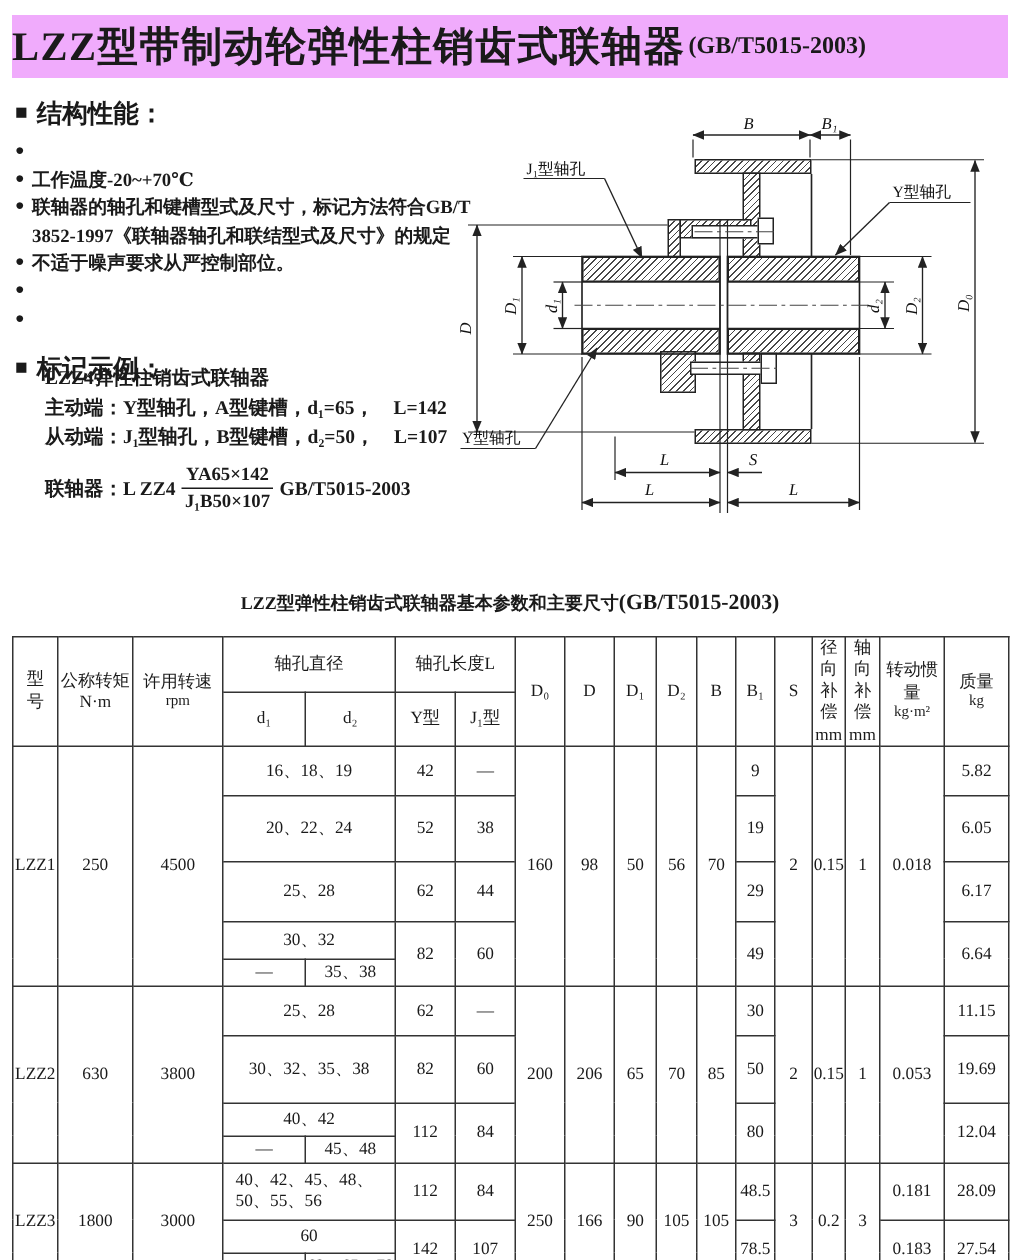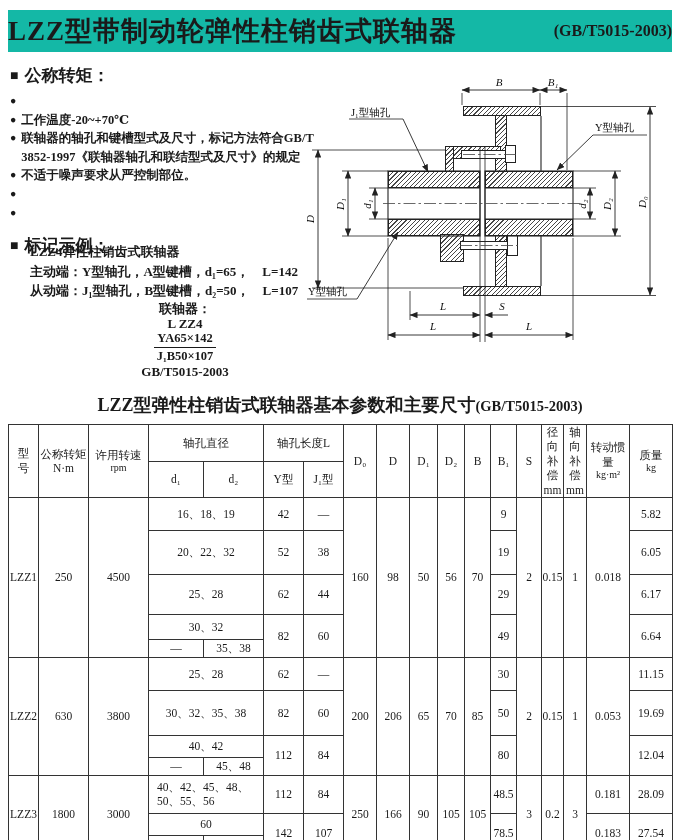--- a/index.html
+++ b/index.html
@@ -3,34 +3,34 @@
 <meta charset="utf-8">
 <style>
   html,body { margin:0; padding:0; background:#ffffff; }
   .page {
     position:relative; width:680px; height:840px; background:#fff;
     font-family:"Liberation Serif","DejaVu Serif",serif; color:#1a1a1a; overflow:hidden;
   }
   
   .title-bar {
     position:absolute; left:8px; top:10px; width:664px; height:42px;
-    background:#14b8a6; display:flex; align-items:center; justify-content:space-between;
+    background:#f0abfc; display:flex; align-items:center; justify-content:flex-start;
   }
   .title-main { font-size:27px; font-weight:bold; letter-spacing:1px; }
   .title-std  { font-size:16px; font-weight:bold; margin-left:2px; }
 
   
   .sec-heading { position:absolute; left:10px; font-size:17px; font-weight:bold; display:flex; align-items:center; }
   .sec-heading .sq { font-size:14px; margin-right:6px; }
   .bullets { position:absolute; left:10px; top:92px; width:326px; }
   .bullet { display:flex; font-size:12.5px; font-weight:bold; line-height:18.6px; }
   .bullet .dot { flex:0 0 auto; margin-right:5px; font-size:10.5px; }
   .marking { position:absolute; left:30px; top:242px; width:310px; font-size:13px; font-weight:bold; }
   .m-line { line-height:19.5px; }
-  .fline { display:flex; align-items:center; margin-top:0; line-height:15px;flex-direction:column; }
+  .fline { display:flex; align-items:center; margin-top:8px; line-height:15px; }
   .frac { display:inline-flex; flex-direction:column; text-align:center; font-size:12.5px; margin:0 4px; }
   .frac .num { border-bottom:1.3px solid #1a1a1a; padding:0 3px 1px; }
   .frac .den { padding-top:1px; }
 
   
   .drawing { position:absolute; left:295px; top:58px; width:380px; height:312px; }
   .hatch {
     position:absolute; box-sizing:border-box; border:1px solid #222;
     background:repeating-linear-gradient(135deg,#fff 0px,#fff 2.4px,#474747 2.4px,#474747 3.2px);
   }
@@ -39,21 +39,21 @@
   .drawing svg text { font-family:"Liberation Serif","DejaVu Serif",serif; font-size:11px; fill:#111; font-weight:normal; }
   .drawing svg text.dt { font-style:italic; }
   .drawing svg text.cjk { font-size:10.5px; }
   .ol { stroke:#222; stroke-width:1.1; fill:none; }
   .xl { stroke:#222; stroke-width:0.8; fill:none; }
   .dl { stroke:#222; stroke-width:0.9; fill:none; }
   .cl { stroke:#444; stroke-width:0.8; fill:none; stroke-dasharray:12 3 2.5 3; }
 
   
   .tbl-title { position:absolute; left:0; top:393px; width:680px; text-align:center; font-weight:bold; }
-  .tbl-title .t1 { font-size:18px; }
+  .tbl-title .t1 { font-size:12px; }
   .tbl-title .t2 { font-size:14.5px; }
   table.spec { position:absolute; left:8px; top:424px; border-collapse:collapse; table-layout:fixed; }
   table.spec td {
     border:1px solid #333; text-align:center; vertical-align:middle;
     padding:0; font-size:11.5px; line-height:1.25; overflow:hidden;
   }
   .vert { display:inline-block; width:13px; line-height:1.3; }
   .sm { font-size:10px; }
   .hdr3 { font-size:10px; line-height:1.15; }
   .dleft { text-align:left !important; padding-left:8px !important; }
@@ -63,21 +63,21 @@
 
 <div class="page">
 
   <div class="title-bar">
     <span class="title-main">LZZ型带制动轮弹性柱销齿式联轴器</span>
     <span class="title-std">(GB/T5015-2003)</span>
   </div>
 
   <div class="sec-heading" style="top:64px;">
     <span class="sq">■</span>
-    <span>公称转矩：</span>
+    <span>结构性能：</span>
   </div>
   <div class="bullets">
     <div class="bullet">
       <span class="dot">●</span>
     </div>
     <div class="bullet">
       <span class="dot">●</span>
       <span>工作温度-20~+70℃</span>
     </div>
     <div class="bullet">
@@ -309,21 +309,21 @@
         <td rowspan="5">56</td>
         <td rowspan="5">70</td>
         <td>9</td>
         <td rowspan="5">2</td>
         <td rowspan="5">0.15</td>
         <td rowspan="5">1</td>
         <td rowspan="5">0.018</td>
         <td>5.82</td>
       </tr>
       <tr style="height:44px">
-        <td colspan="2">20、22、32</td>
+        <td colspan="2">20、22、24</td>
         <td>52</td>
         <td>38</td>
         <td>19</td>
         <td>6.05</td>
       </tr>
       <tr style="height:40px">
         <td colspan="2">25、28</td>
         <td>62</td>
         <td>44</td>
         <td>29</td>

